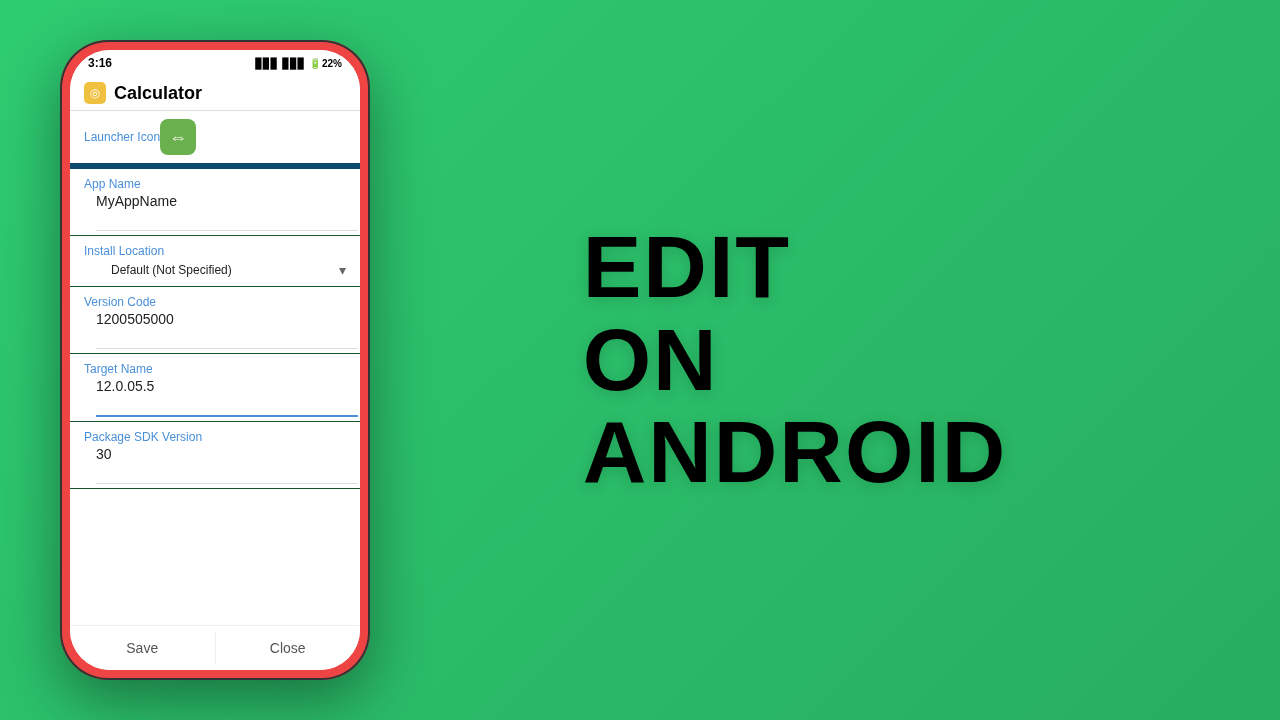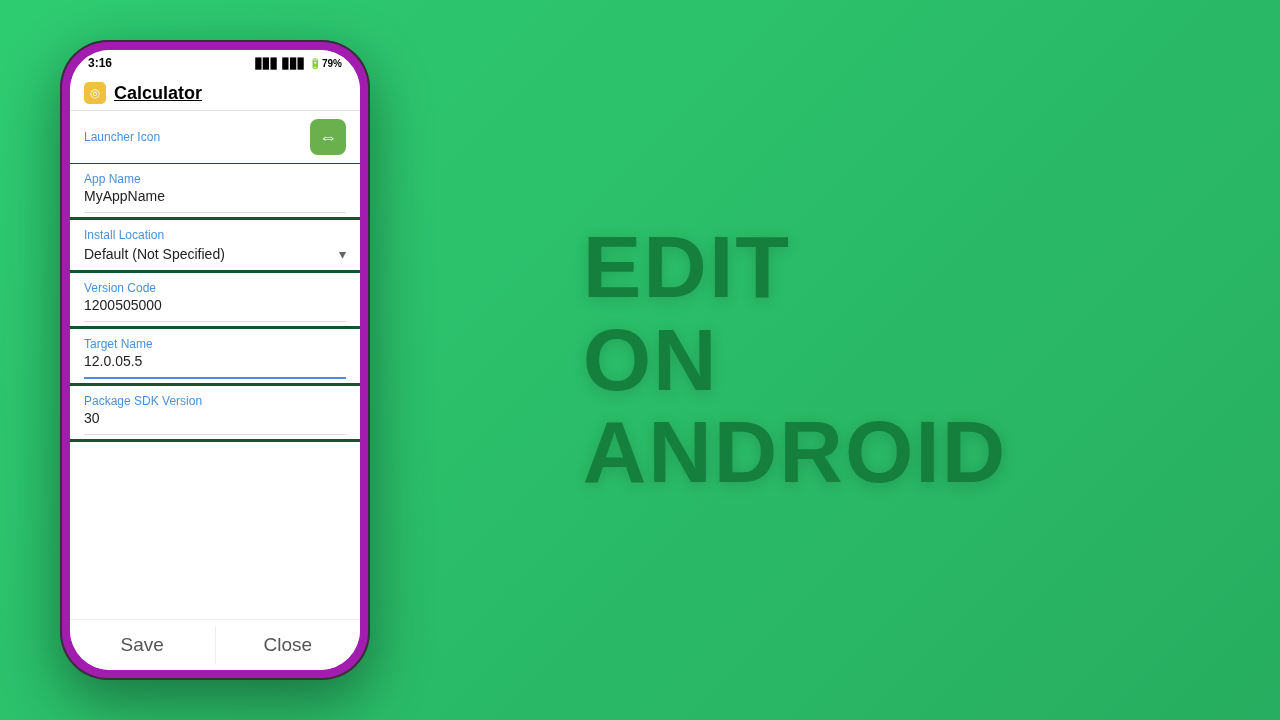--- a/index.html
+++ b/index.html
@@ -19,21 +19,21 @@
       position: relative;
       left: 60px;
       width: 310px;
       height: 640px;
       flex-shrink: 0;
     }
 
     .phone-outer {
       width: 100%;
       height: 100%;
-      background: #a21caf;
+      background: #ef4444;
       border-radius: 48px;
       padding: 10px;
       box-shadow: 0 20px 60px rgba(0,0,0,0.4), inset 0 0 0 2px #333;
     }
 
     .phone-inner {
       width: 100%;
       height: 100%;
       background: #f5f5f5;
       border-radius: 40px;
@@ -86,31 +86,29 @@
       align-items: center;
       justify-content: center;
       font-size: 12px;
       color: #fff;
     }
 
     .app-header-title {
       font-size: 18px;
       font-weight: 600;
       color: #000;
-      text-decoration: underline;
     }
 
     
     .launcher-row {
       background: #fff;
       padding: 8px 14px;
       display: flex;
       align-items: center;
-      justify-content: space-between;
-      border-bottom: 1px solid #0c4a6e;
+      border-bottom: 6px solid #0c4a6e;
     }
 
     .field-label {
       font-size: 12px;
       color: #4a90d9;
       font-weight: 400;
     }
 
     .launcher-icon-img {
       width: 36px;
@@ -127,87 +125,89 @@
     
     .form-scroll {
       flex: 1;
       background: #fff;
       overflow: hidden;
       padding: 0;
     }
 
     .form-field {
       padding: 8px 14px 4px;
-      border-bottom: 3px solid #14532d;
+      border-bottom: 1px solid #14532d;
     }
 
     .field-input {
       font-size: 14px;
       color: #222;
-      padding: 2px 0 8px;
+      padding: 2px 0 21px;
       border: none;
       border-bottom: 1px solid #ddd;
       width: 100%;
       outline: none;
       background: transparent;
+      margin-left: 12px;
     }
 
     .field-input.active {
       border-bottom: 2px solid #4a90d9;
     }
 
     .field-select-row {
       display: flex;
       align-items: center;
       justify-content: space-between;
       padding: 4px 0;
     }
 
     .field-select-val {
-      font-size: 14px;
+      font-size: 12px;
       color: #222;
+      margin-left: 27px;
     }
 
     .chevron-down {
       font-size: 14px;
       color: #666;
     }
 
     
     .phone-bottom {
       background: #fff;
       display: flex;
       border-top: 1px solid #eee;
       padding: 6px 0;
     }
 
     .phone-btn {
       flex: 1;
       text-align: center;
       padding: 8px 0;
-      font-size: 19px;
+      font-size: 14px;
       color: #555;
       cursor: pointer;
     }
 
     .phone-btn:first-child {
       border-right: 1px solid #eee;
     }
 
     
     .right-content {
       flex: 1;
       display: flex;
       align-items: center;
       justify-content: center;
       padding: 20px 40px;
     }
 
     .big-text {
-      color: #15803d;
+      color: #000000;
       font-size: 88px;
       font-weight: 900;
       line-height: 1.05;
       text-align: left;
       letter-spacing: 2px;
       text-shadow: 0 3px 15px rgba(0,0,0,0.15);
       white-space: nowrap;
     }
 
     .big-text .line {
@@ -219,21 +219,21 @@
 
 <div class="phone-wrap">
   <div class="phone-outer">
     <div class="phone-inner">
 
       <div class="status-bar">
         <span class="status-time">3:16</span>
         <div class="status-icons">
           <span>▊▊▊</span>
           <span>▊▊▊</span>
-          <span>🔋79%</span>
+          <span>🔋22%</span>
         </div>
       </div>
 
       <div class="app-header">
         <div class="app-header-icon">
           <span>◎</span>
         </div>
         <span class="app-header-title">Calculator</span>
       </div>
 

